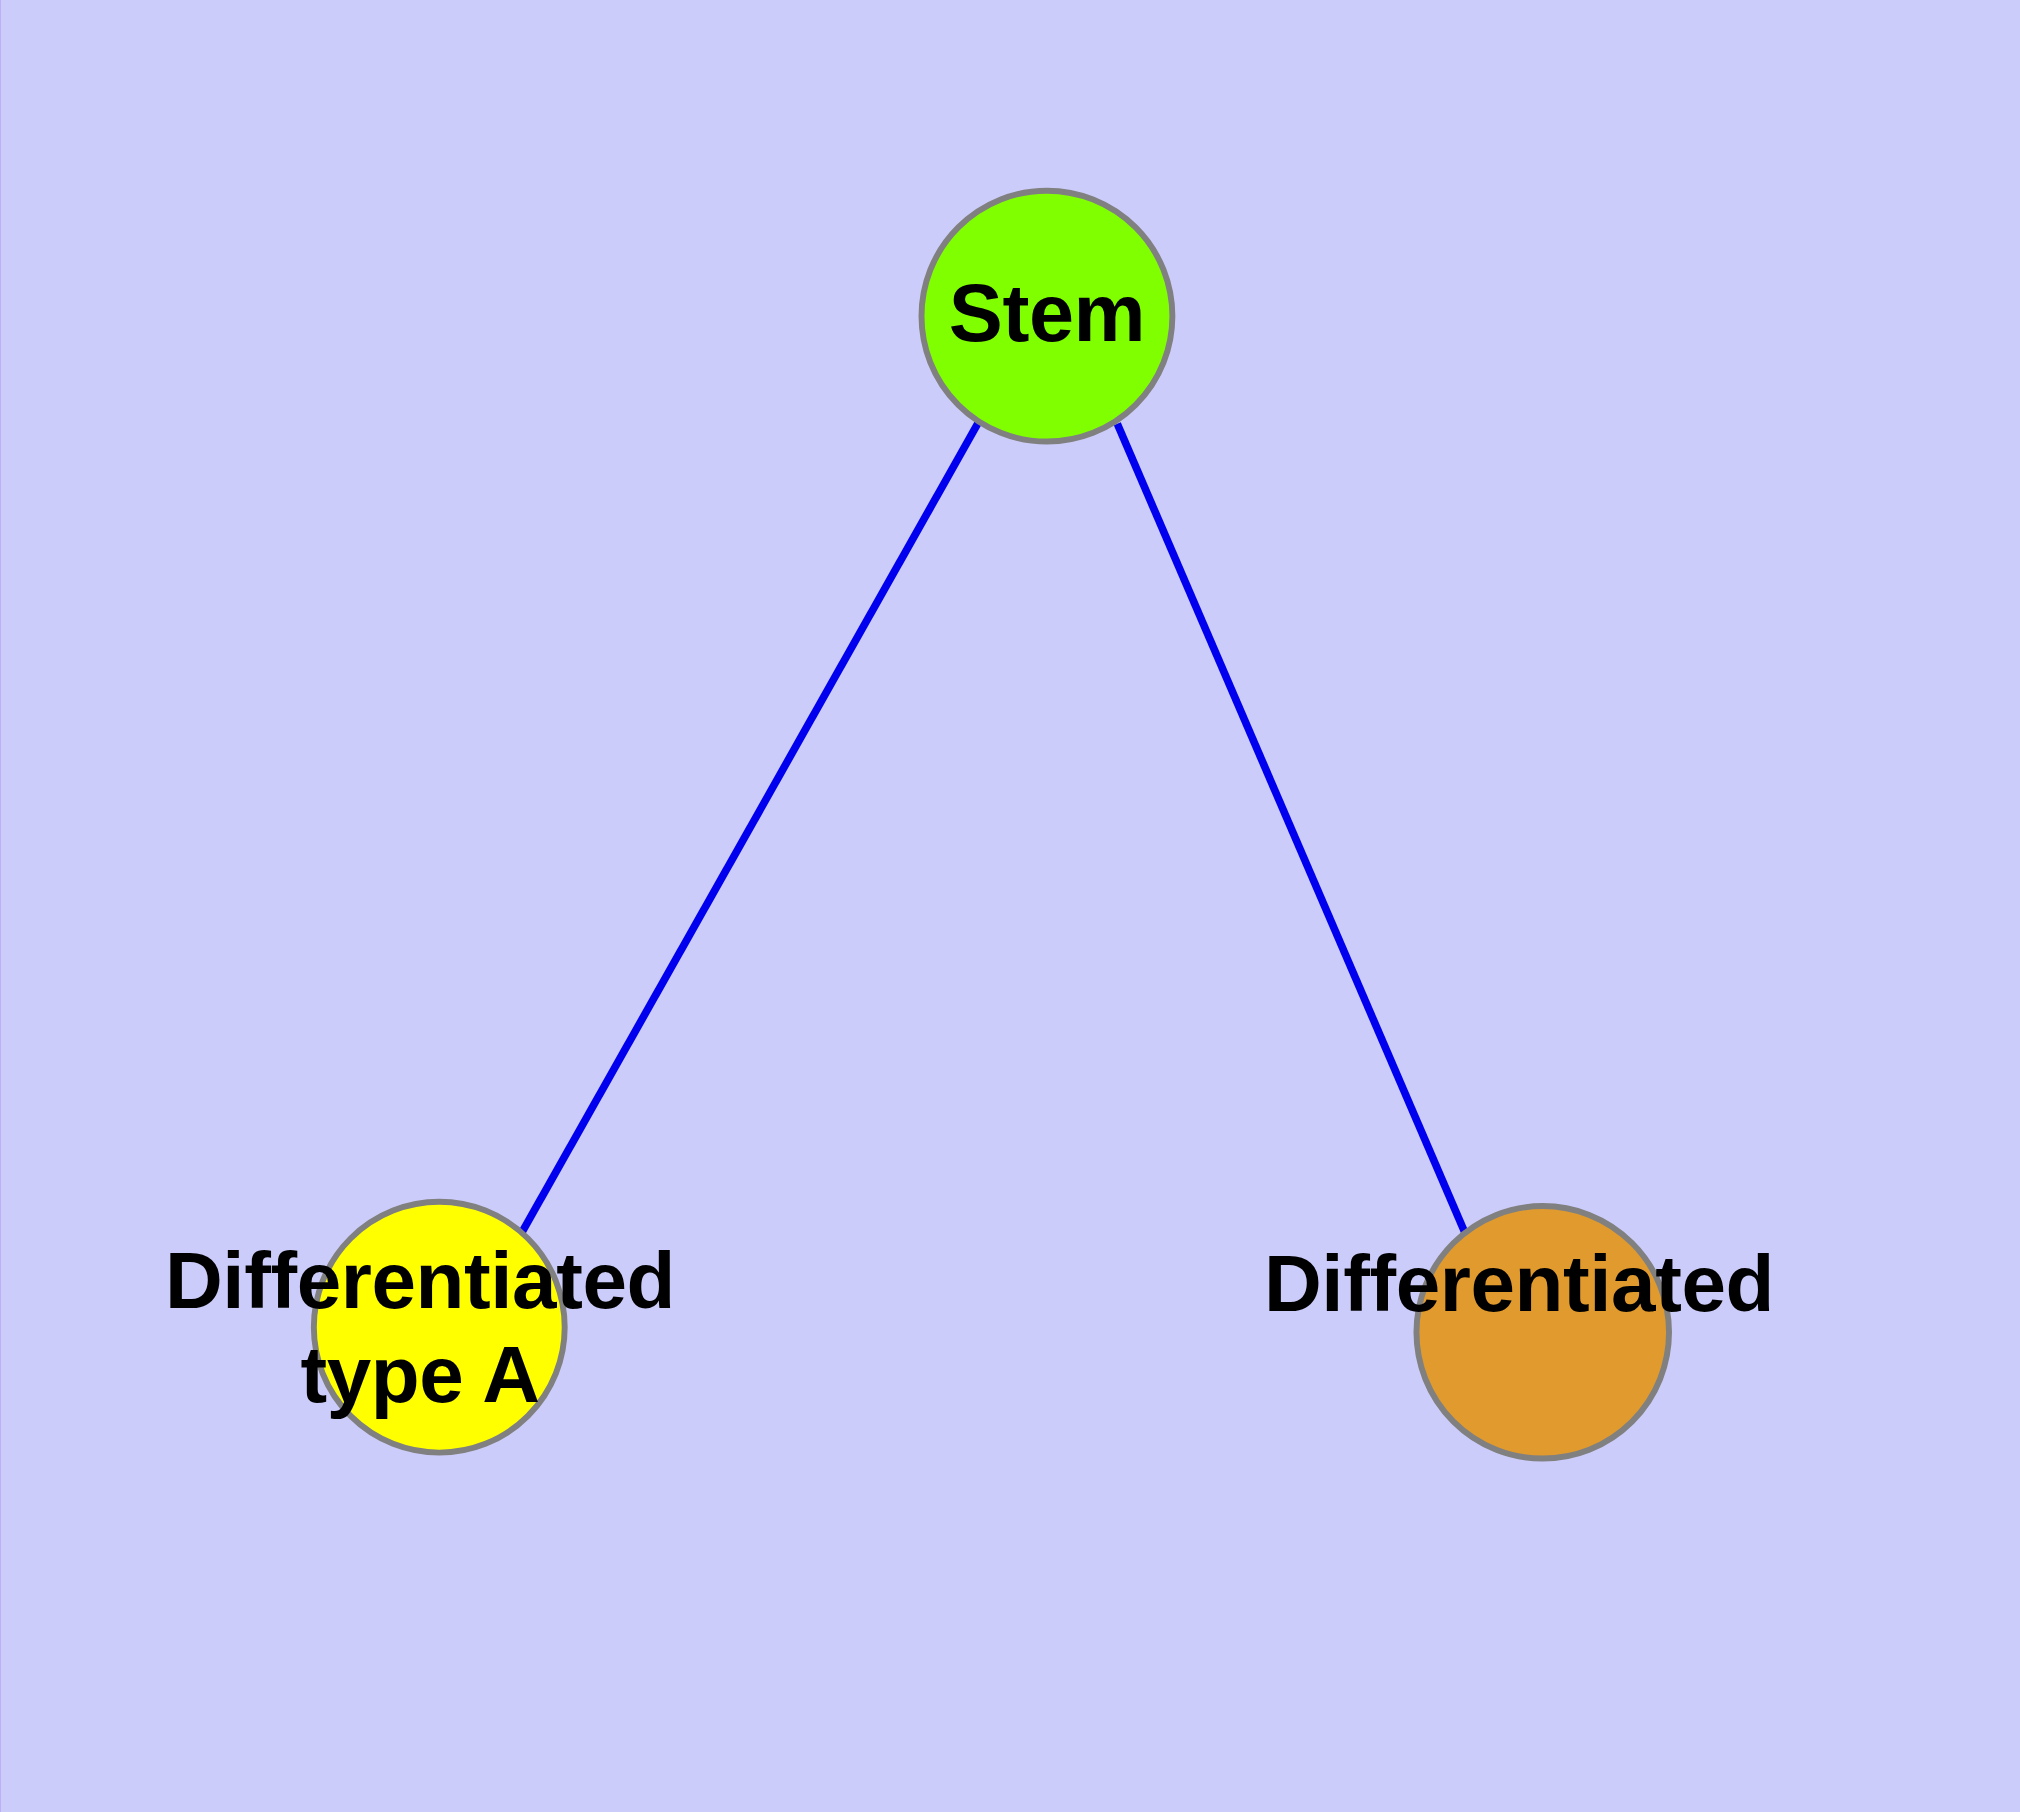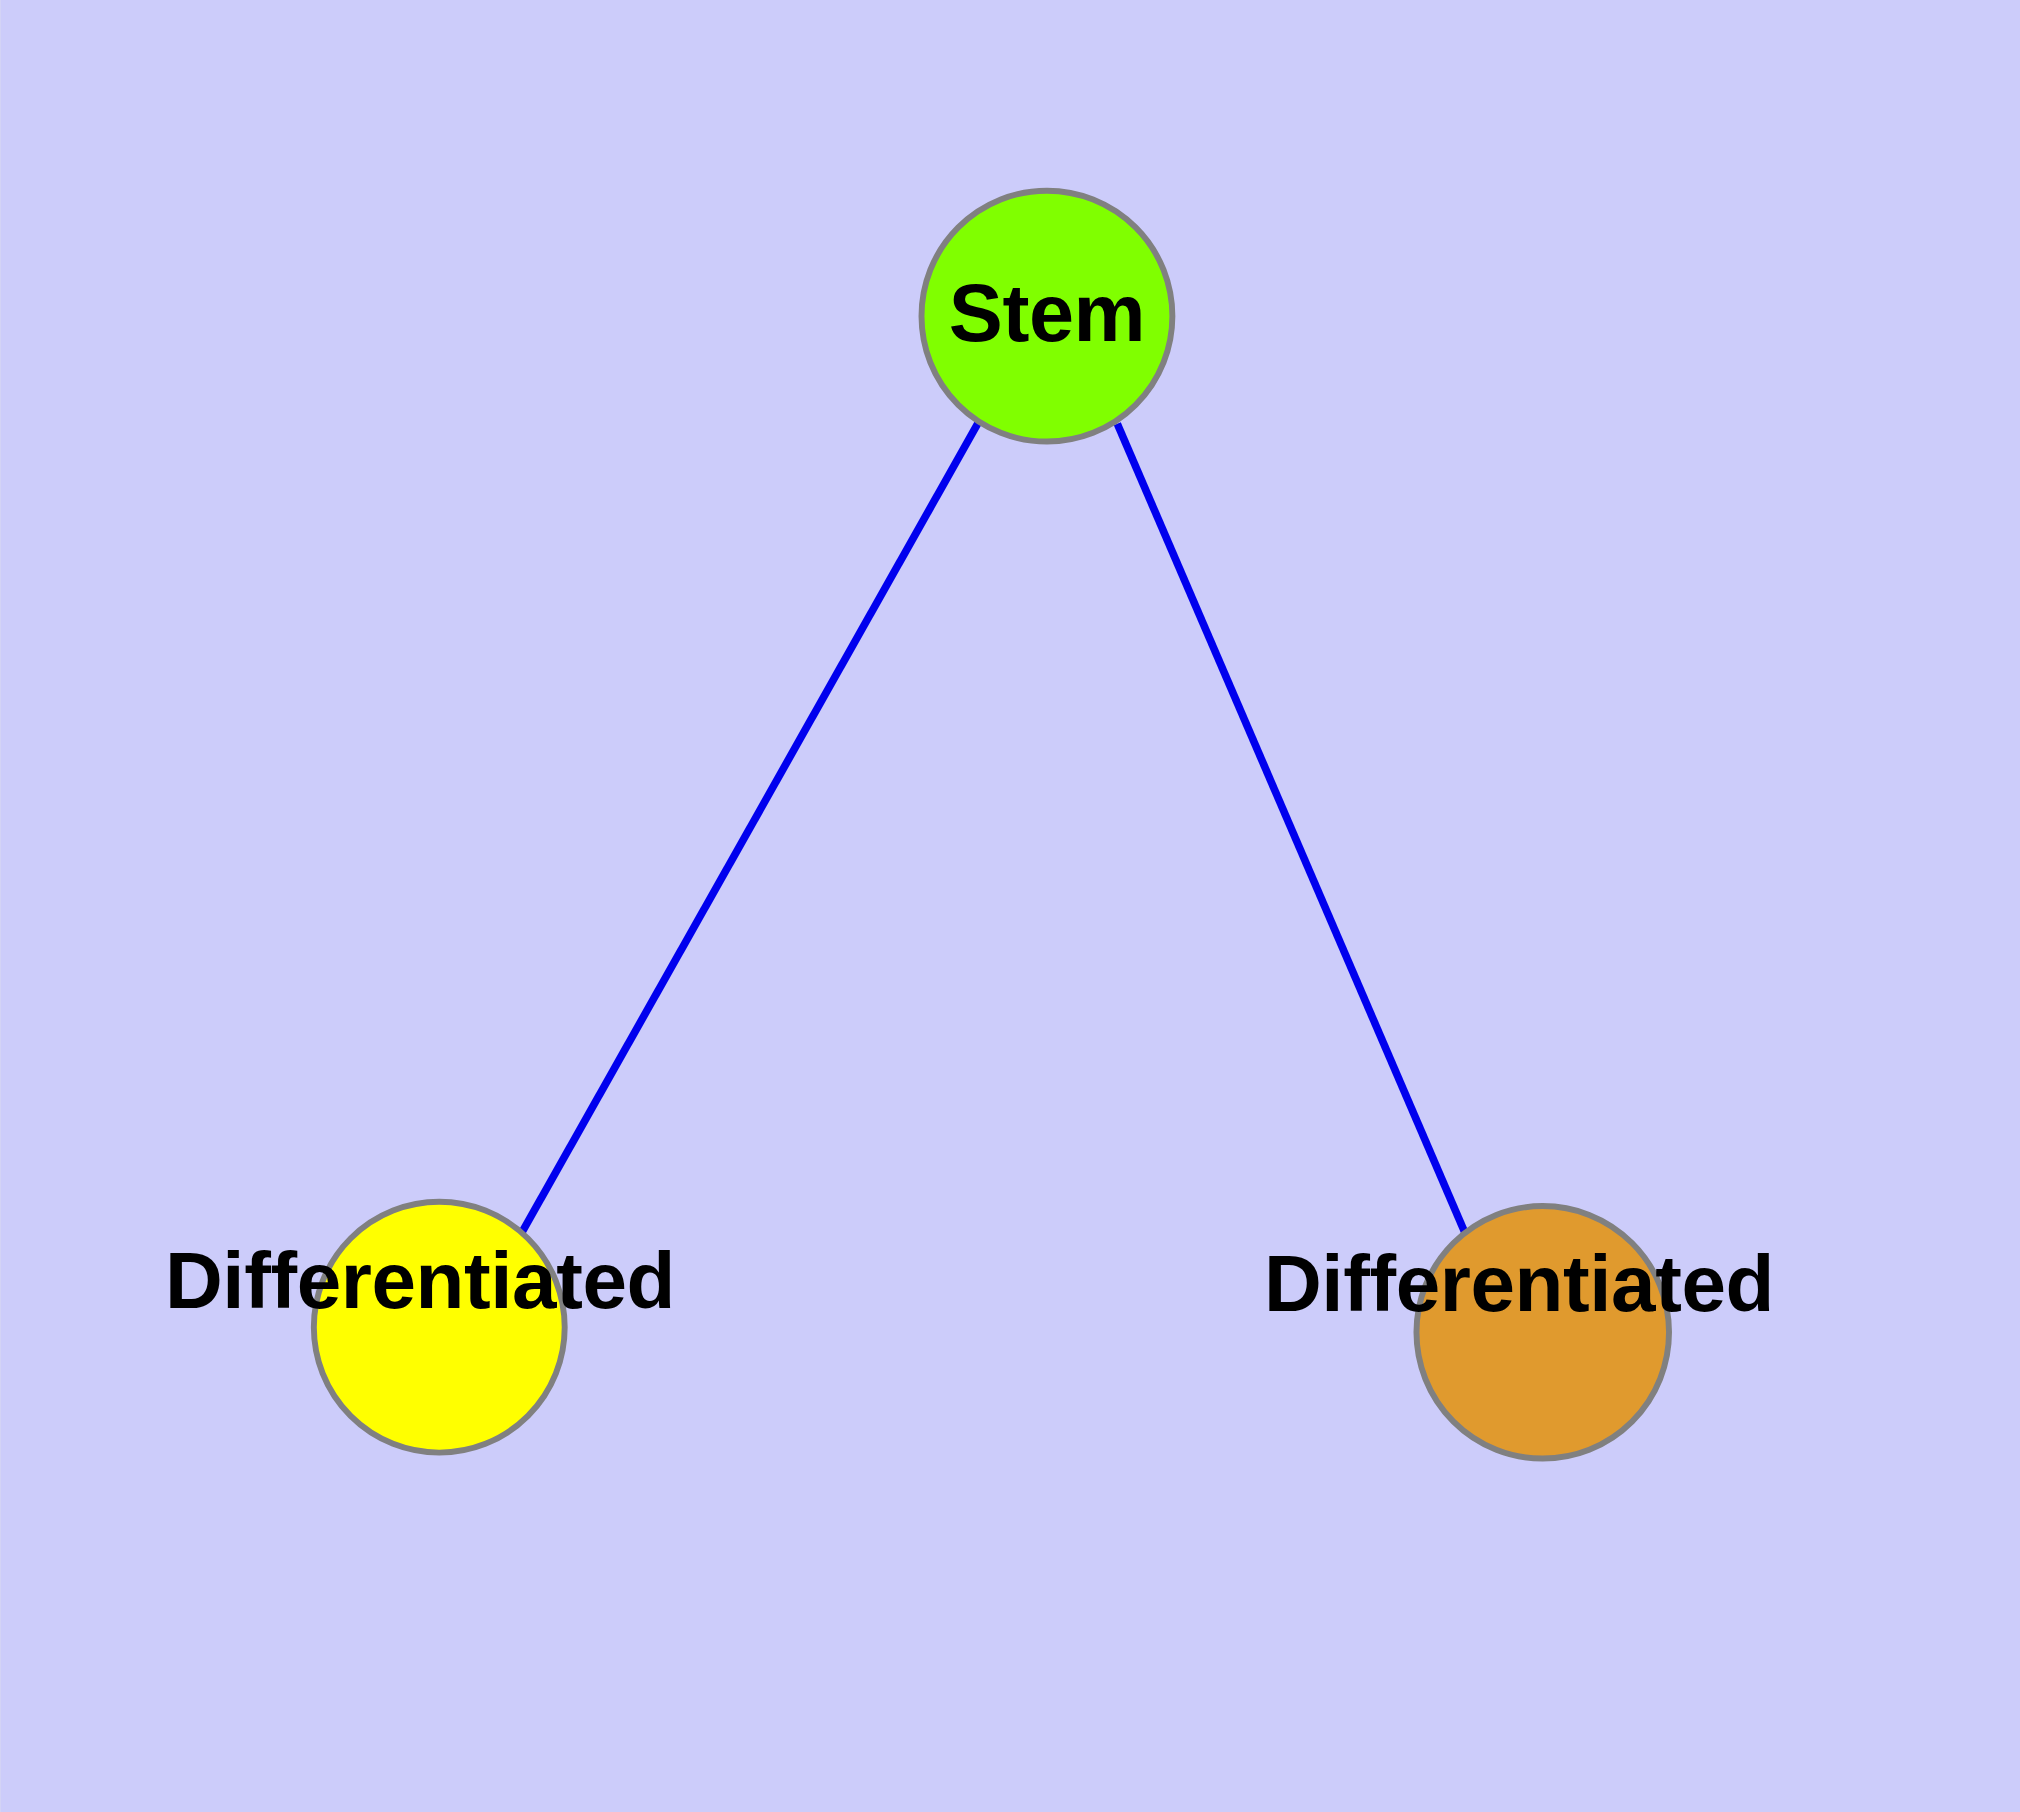--- a/index.html
+++ b/index.html
@@ -11,21 +11,21 @@
   body {
     width: 2021px;
     height: 1812px;
     overflow: hidden;
     font-family: "Liberation Sans", "DejaVu Sans", sans-serif;
   }
   #canvas {
     position: relative;
     width: 1994px;
     height: 1812px;
-    background: #e5e5e5;
+    background: #8b5cf6;
   }
   #graph-svg {
     position: absolute;
     left: 0;
     top: 0;
     width: 2021px;
     height: 1812px;
     display: block;
   }
   .node-label {
@@ -69,18 +69,18 @@
     <line x1="1155" y1="497" x2="615" y2="1455" stroke="#0000ee" stroke-width="9" stroke-linecap="butt"></line>
     <line x1="1318" y1="500" x2="1731" y2="1461" stroke="#0000ee" stroke-width="9" stroke-linecap="butt"></line>
 
     <circle cx="1235" cy="373" r="148" fill="#80ff00" stroke="#808080" stroke-width="7"></circle>
     <circle cx="518" cy="1566" r="148" fill="#ffff00" stroke="#808080" stroke-width="7"></circle>
     <circle cx="1820" cy="1572" r="149" fill="#e09a2e" stroke="#808080" stroke-width="7"></circle>
   </svg>
 
   <div class="node-label" id="label-stem">Stem</div>
 
-  <div class="node-label" id="label-diff-a"><span>Differentiated</span><br></div>
+  <div class="node-label" id="label-diff-a"><span>Differentiated</span><br><span>type A</span></div>
 
   <div class="node-label" id="label-diff-b"><span>Differentiated</span><br></div>
 
 </div>
 
 
 </body></html>

